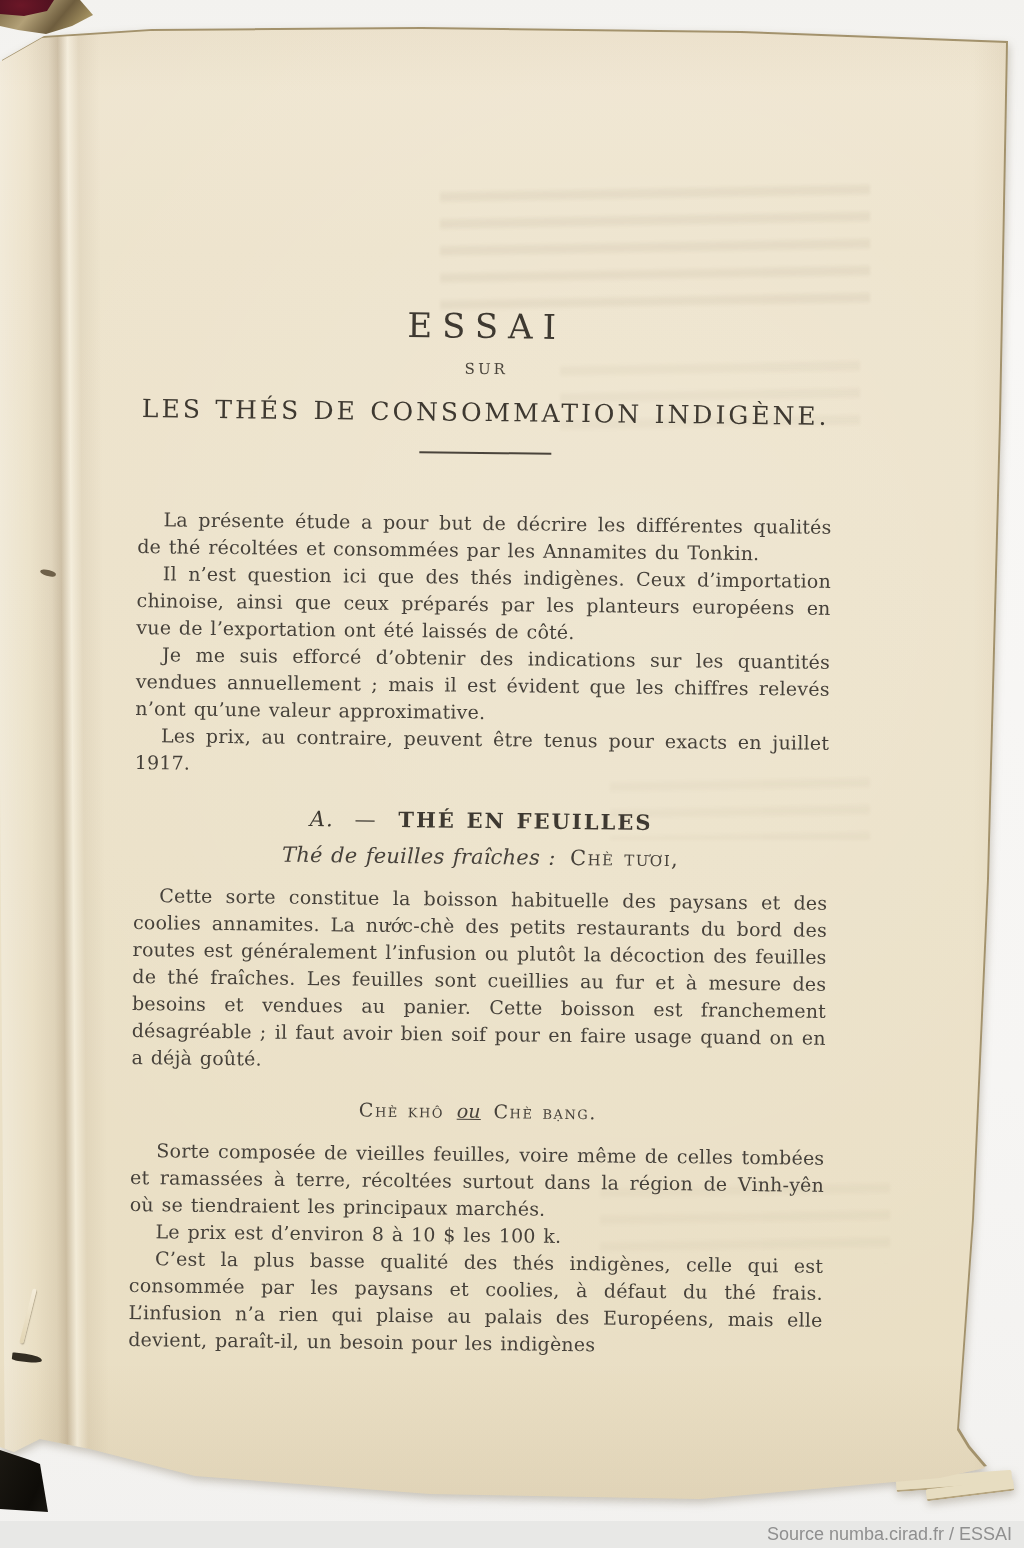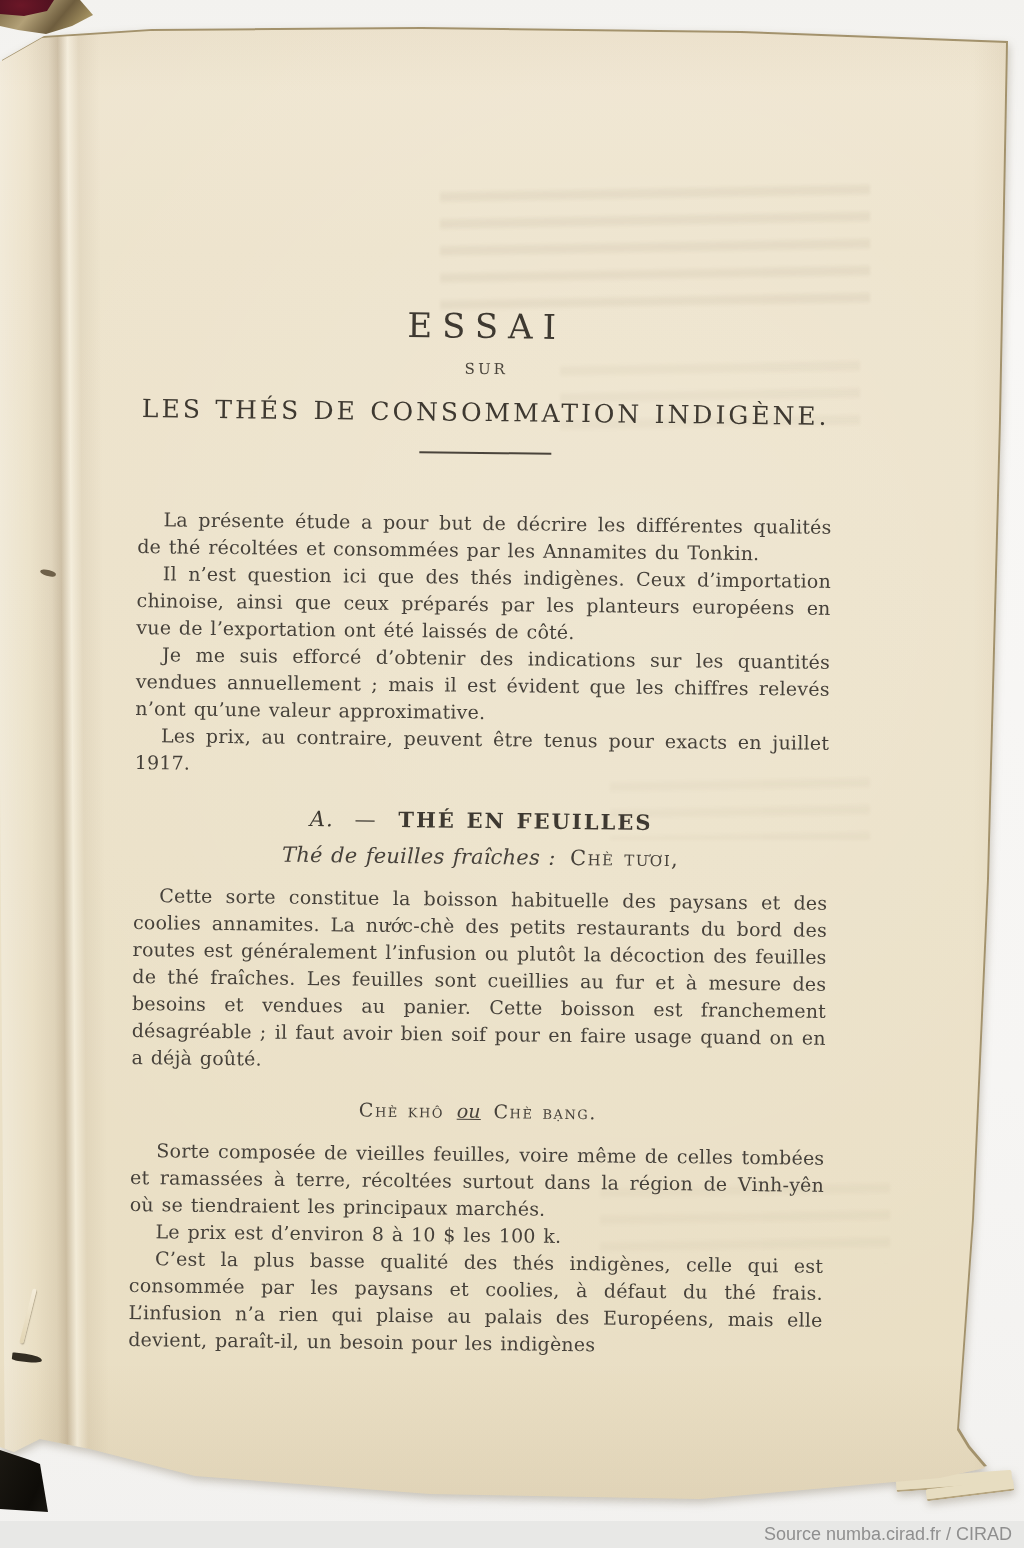--- a/index.html
+++ b/index.html
@@ -145,15 +145,15 @@
         <p class="p-first">Sorte composée de vieilles feuilles, voire même de celles tombées et ramassées à terre, récoltées surtout dans la région de Vinh-yên où se tiendraient les principaux marchés.</p>
         <p>Le prix est d’environ 8 à 10 $ les 100 k.</p>
         <p>C’est la plus basse qualité des thés indigènes, celle qui est consommée par les paysans et coolies, à défaut du thé frais. L’infusion n’a rien qui plaise au palais des Européens, mais elle devient, paraît-il, un besoin pour les indigènes</p>
       </div>
     </div>
   </div>
 
   <div class="cover-bottom"></div>
 
   <div class="footer-bar">
-    <span>Source numba.cirad.fr / CIRAD</span>
+    <span>Source numba.cirad.fr / ESSAI</span>
   </div>
 </div>
 
 </body></html>

